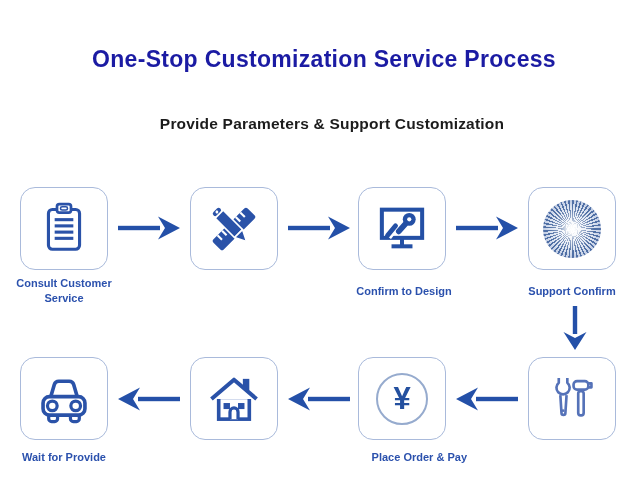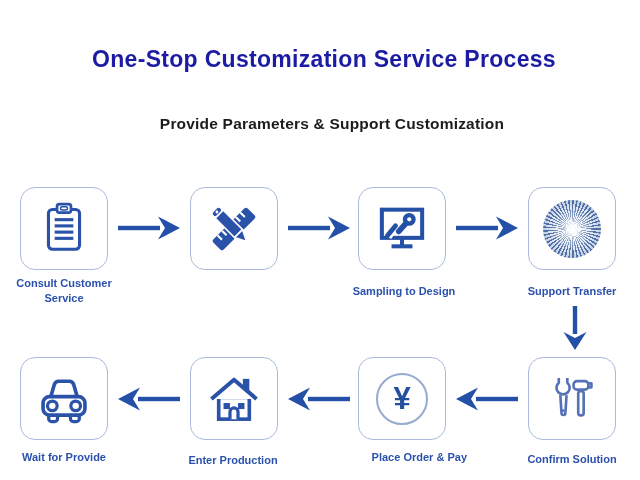--- a/index.html
+++ b/index.html
@@ -138,25 +138,23 @@
       <rect x="17" y="52" width="11" height="12" rx="3.5" fill="#fff" stroke="#2a52a8" stroke-width="4"></rect>
       <rect x="44" y="52" width="11" height="12" rx="3.5" fill="#fff" stroke="#2a52a8" stroke-width="4"></rect>
       <path d="M19,35 L24,18 q1.2,-4 5.5,-4 h13 q4.3,0 5.5,4 L53,35" fill="#fff" stroke="#2a52a8" stroke-width="4.5" stroke-linejoin="round"></path>
       <rect x="10" y="33" width="52" height="23" rx="8" fill="#fff" stroke="#2a52a8" stroke-width="4.5"></rect>
       <circle cx="21.5" cy="44.5" r="6" fill="#fff" stroke="#2a52a8" stroke-width="4"></circle>
       <circle cx="50.5" cy="44.5" r="6" fill="#fff" stroke="#2a52a8" stroke-width="4"></circle>
     </svg>
   </div>
 
   <div class="lbl" style="left:14px;top:276px;width:100px;text-align:center">Consult Customer Service</div>
-  <div class="lbl" style="left:344px;top:284px;width:120px;text-align:center">Sampling to Design</div>
-  <div class="lbl" style="left:512px;top:284px;width:120px;text-align:center">Support Transfer</div>
-  <div class="lbl" style="left:512px;top:452px;width:120px;text-align:center">Confirm Solution</div>
+  <div class="lbl" style="left:344px;top:284px;width:120px;text-align:center">Confirm to Design</div>
+  <div class="lbl" style="left:512px;top:284px;width:120px;text-align:center">Support Confirm</div>
   <div class="lbl" style="left:337px;top:450px;width:130px;text-align:right">Place Order &amp; Pay</div>
-  <div class="lbl" style="left:173px;top:453px;width:120px;text-align:center">Enter Production</div>
   <div class="lbl" style="left:4px;top:450px;width:120px;text-align:center">Wait for Provide</div>
 
   <div class="arrow" style="left:116px;top:214px">
     <svg width="66" height="28" viewBox="0 0 66 28">
         <rect x="2" y="11.8" width="42" height="4.4" fill="#2450a8"></rect>
         <path d="M64,14 L42,2.5 L49,14 L42,25.5 Z" fill="#2450a8"></path>
       </svg>
   </div>
   <div class="arrow" style="left:286px;top:214px">
     <svg width="66" height="28" viewBox="0 0 66 28">

